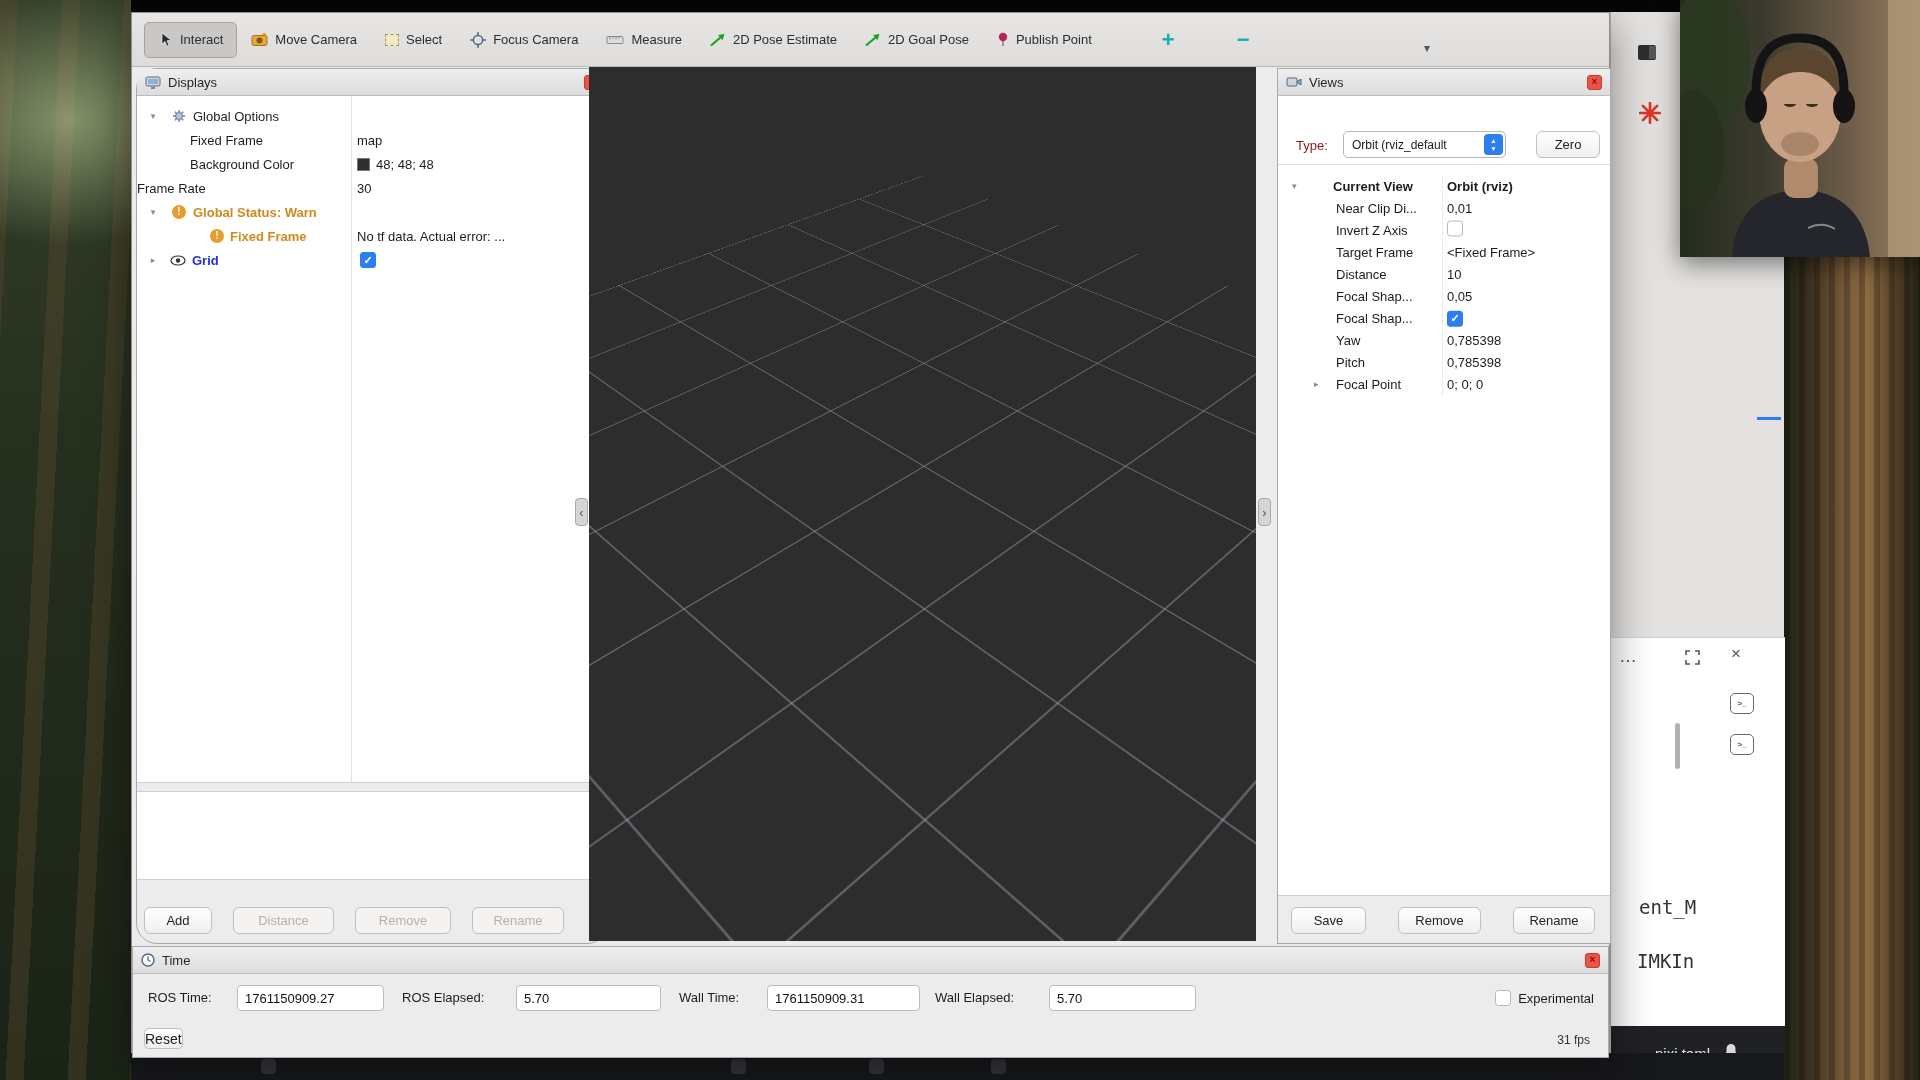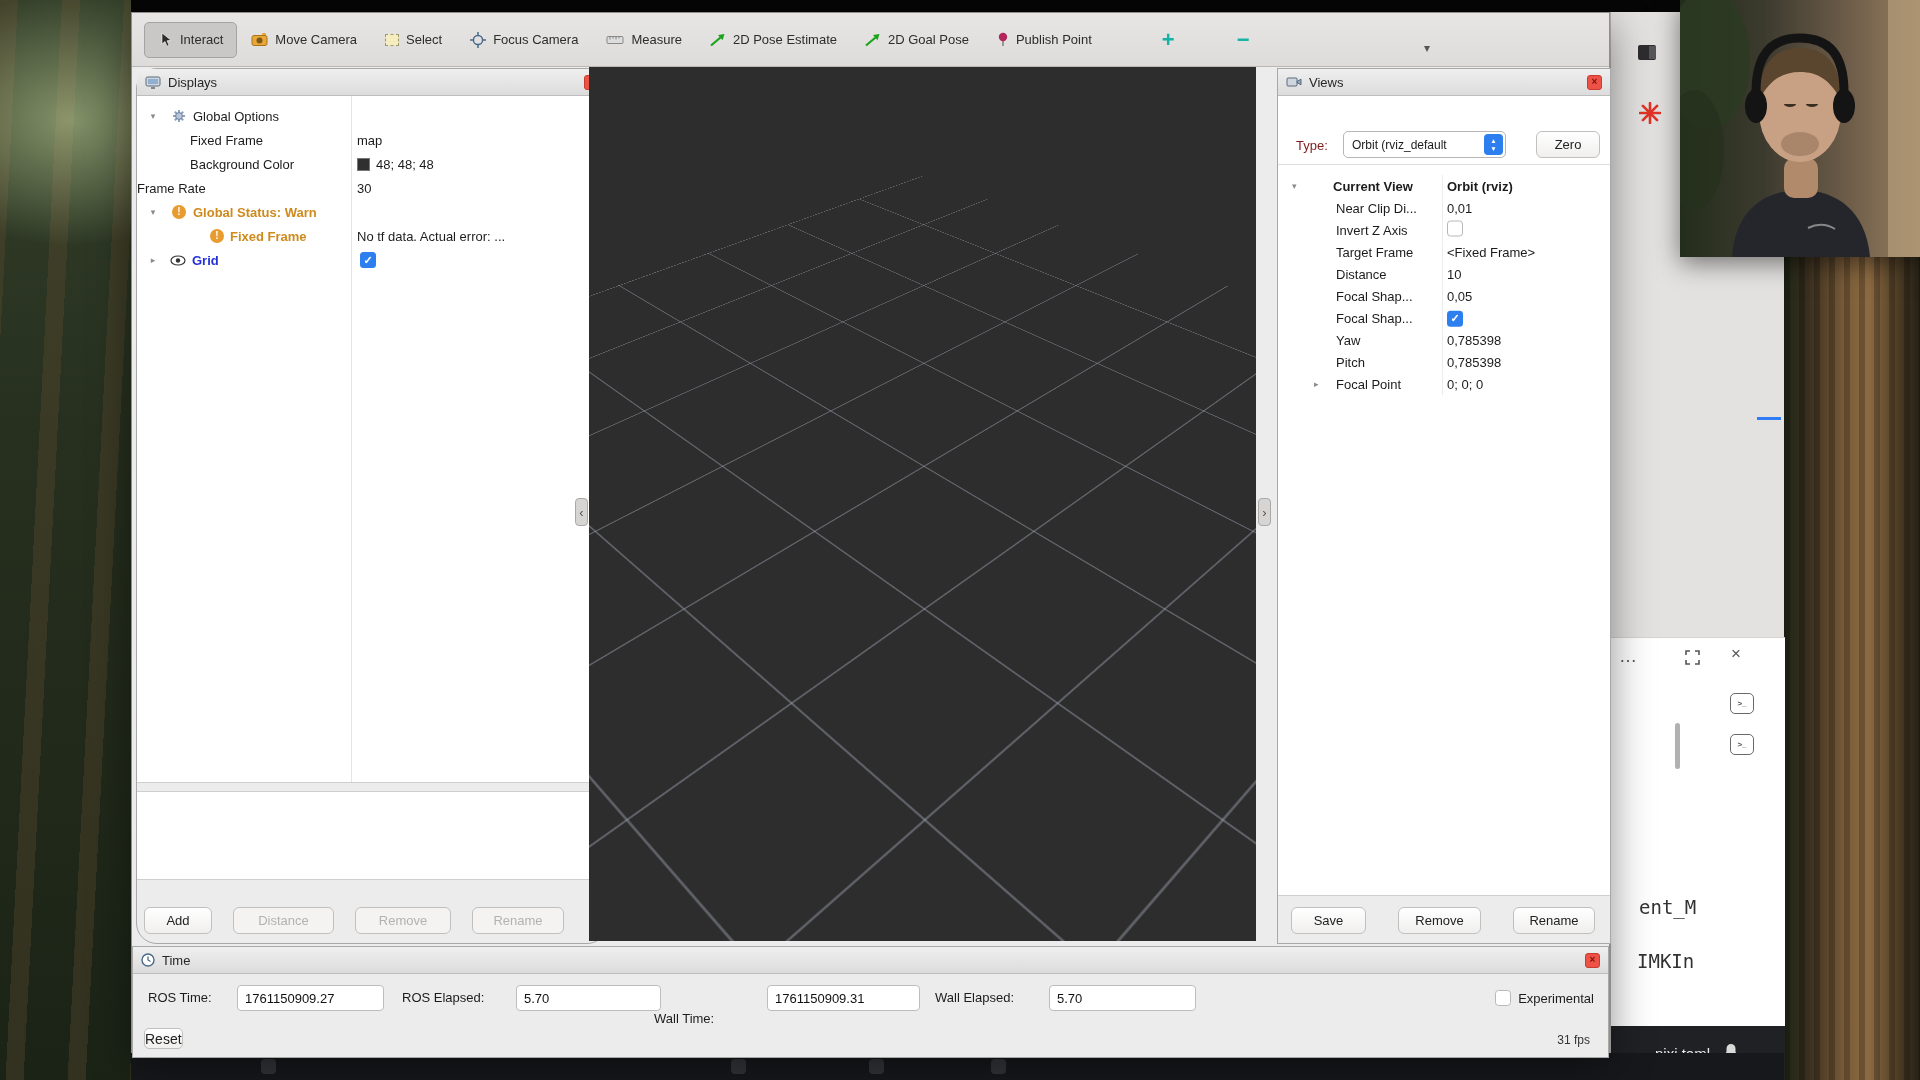--- a/index.html
+++ b/index.html
@@ -417,21 +417,21 @@
           </svg>
         </span>
       <span>Time</span>
       <span class="close-btn">×</span>
     </div>
 
     <span class="t-label" style="left:15px;">ROS Time:</span>
     <input class="t-field" style="left: 104px; width: 147px;" readonly="" value="1761150909.27">
     <span class="t-label" style="left:269px;">ROS Elapsed:</span>
     <input class="t-field" style="left: 383px; width: 145px;" readonly="" value="5.70">
-    <span class="t-label" style="left:521px;margin-top:21px;">Wall Time:</span>
+    <span class="t-label" style="left:546px;">Wall Time:</span>
     <input class="t-field" style="left: 634px; width: 153px;" readonly="" value="1761150909.31">
     <span class="t-label" style="left:802px;">Wall Elapsed:</span>
     <input class="t-field" style="left: 916px; width: 147px;" readonly="" value="5.70">
 
     <span class="t-exp">
       <span class="cb cb-off"></span>
       <span>Experimental</span>
     </span>
 
     <button class="btn t-reset">Reset</button>

